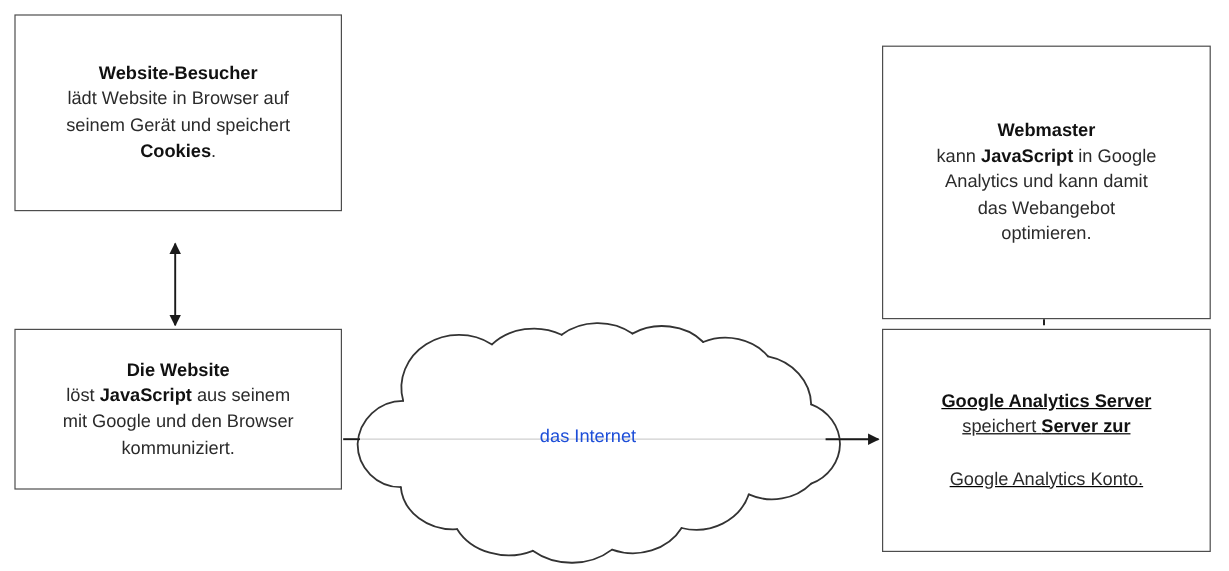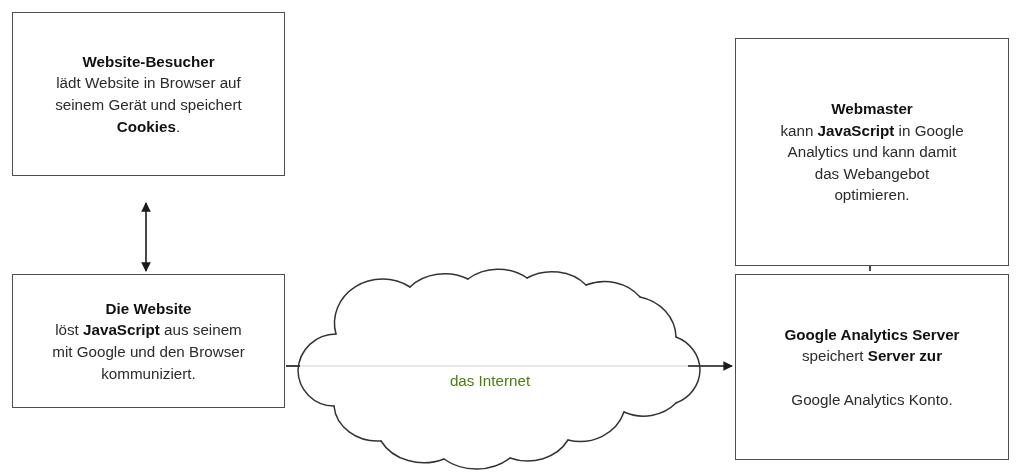--- a/index.html
+++ b/index.html
@@ -34,37 +34,37 @@
     color: #2b2b2b;
     font-weight: 400;
   }
   .node-text b {
     font-weight: 700;
     color: #111111;
   }
   #box-visitor   { left: 12px;  top: 12px;  width: 273px; height: 164px; }
   #box-website   { left: 12px;  top: 274px; width: 273px; height: 134px; }
   #box-webmaster { left: 735px; top: 12px;  width: 274px; height: 228px; margin-top: 26px; }
-  #box-ga-server { left: 735px; top: 274px; width: 274px; height: 186px; }
+  #box-ga-server { left: 735px; top: 274px; width: 274px; height: 186px; text-decoration: underline; }
 
   #cloud-layer, #arrow-layer {
     position: absolute;
     left: 0; top: 0;
     width: 1024px;
     height: 476px;
     pointer-events: none;
   }
   .cloud-label {
     position: absolute;
     left: 390px;
-    top: 372px;
+    top: 355px;
     width: 200px;
     text-align: center;
     font-size: 15.2px;
-    color: #4d7c0f;
+    color: #1d4ed8;
     line-height: 1.2;
   }
 </style>
 </head>
 <body>
 
 <div id="canvas">
 
   <svg id="cloud-layer" viewBox="0 0 1024 476" xmlns="http://www.w3.org/2000/svg">
     <g fill="none" stroke="#333333" stroke-width="1.5" stroke-linecap="round">

